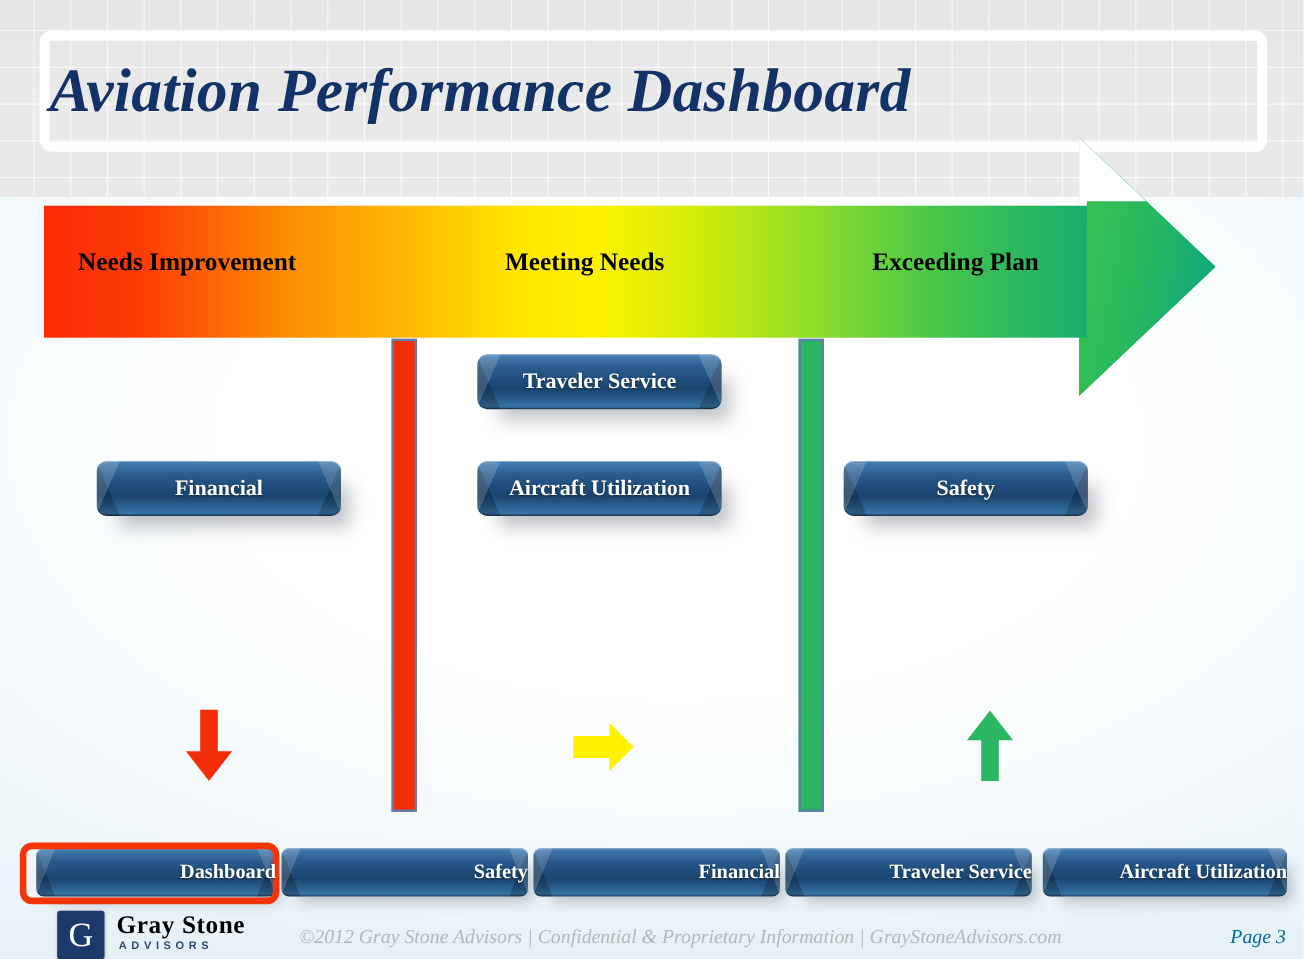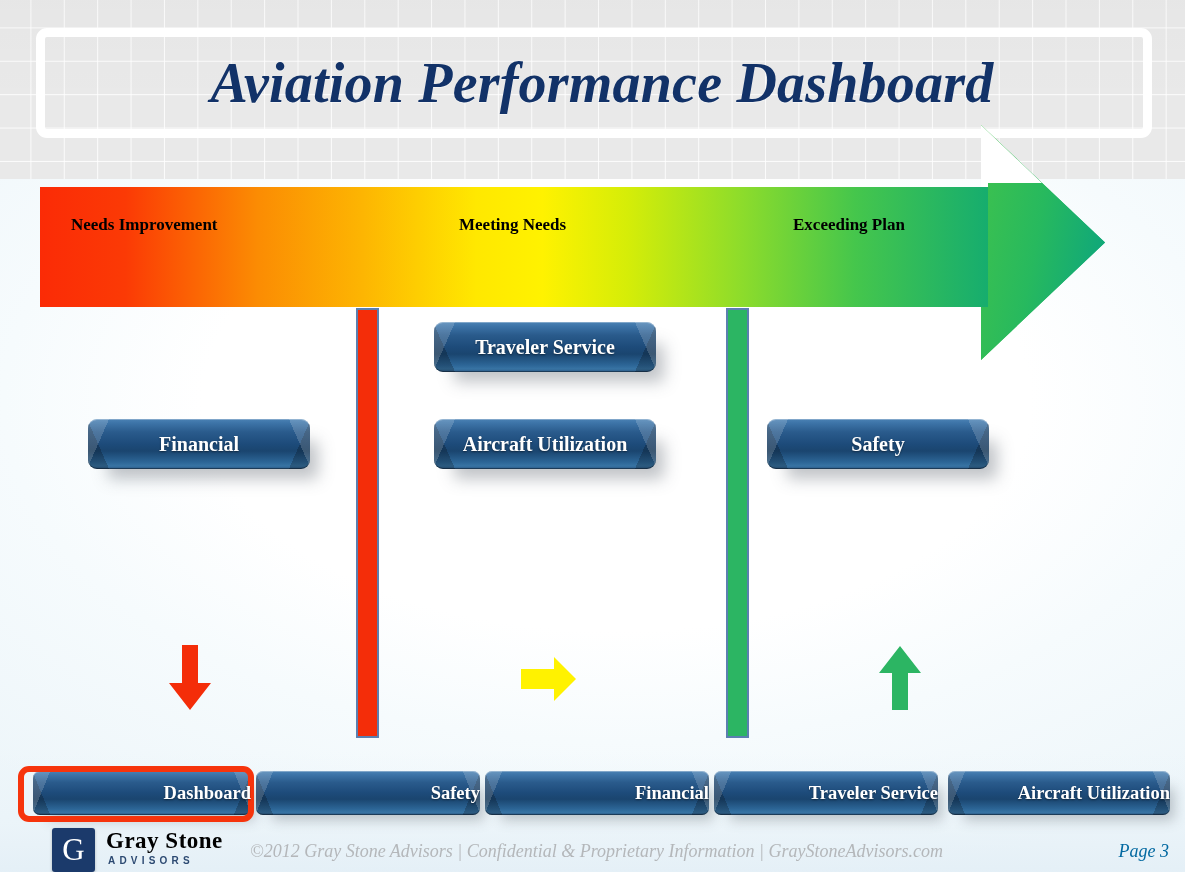--- a/index.html
+++ b/index.html
@@ -26,35 +26,35 @@
       linear-gradient(to bottom, rgba(255,255,255,.85) 1px, transparent 1px);
     background-size:33.4px 33.4px;
     background-position:-3px -6px;
   }
   .headerband:after{content:"";position:absolute;inset:0;
     background:linear-gradient(to bottom, rgba(0,0,0,.012), rgba(0,0,0,0) 60%);}
 
   
   .titlebox{position:absolute;left:36px;top:28px;width:1116px;height:110px;
     border:9px solid #ffffff;border-radius:11px;box-sizing:border-box;
-    display:flex;align-items:center;justify-content:center;
-    background:transparent;padding-left:16px;}
+    display:flex;align-items:center;
+    background:transparent;}
   .title{
     font-family:"Liberation Serif", serif;
     font-style:italic;font-weight:bold;font-size:56px;letter-spacing:.2px;
     color:#123268;white-space:nowrap;line-height:1;
     text-shadow:0 1px 0 rgba(255,255,255,.45);
   }
 
   
   .arrowwrap{position:absolute;left:40px;top:119px;width:1065px;height:247px;}
   .arrowsvg{display:block;width:1065px;height:247px;}
 
   .bandlabels{position:absolute;left:40px;top:187px;width:1065px;height:120px;}
-  .bandlabel{position:absolute;top:28px;font-weight:bold;font-size:17px;color:#000;
+  .bandlabel{position:absolute;top:38px;font-weight:bold;font-size:23px;color:#000;
     font-family:"Liberation Serif", serif;white-space:nowrap;}
   .bl-0{left:31px;}
   .bl-1{left:419px;}
   .bl-2{left:753px;}
 
   
   .divider{position:absolute;width:23px;height:430px;
     border:2px solid #5b7fb0;box-sizing:border-box;}
   .div-red{left:356px;top:308px;background:#f42d09;}
   .div-green{left:726px;top:308px;background:#2cb563;}
@@ -125,21 +125,21 @@
     box-shadow:0 1px 3px rgba(0,0,0,.25);}
   .logo-g{position:absolute;left:0;top:2px;width:43px;height:44px;
     display:flex;align-items:center;justify-content:center;
     color:#ffffff;font-family:"Liberation Serif", serif;font-size:31px;line-height:1;
     font-weight:normal;padding-bottom:2px;box-sizing:border-box;}
   .logo-name{position:absolute;left:54px;top:2px;font-family:"Liberation Serif", serif;
     font-weight:bold;font-size:23px;color:#000000;letter-spacing:.5px;white-space:nowrap;}
   .logo-sub{position:absolute;left:56px;top:29px;font-family:"Liberation Sans", sans-serif;
     font-size:10px;color:#2d4a72;letter-spacing:4.2px;font-weight:bold;white-space:nowrap;}
 
-  .footer{position:absolute;left:250px;top:841px;font-family:"Liberation Serif", serif;
+  .footer{position:absolute;left:272px;top:841px;font-family:"Liberation Serif", serif;
     font-style:italic;font-size:18px;color:#b4b7ba;white-space:nowrap;}
   .pagenum{position:absolute;right:16px;top:841px;font-family:"Liberation Serif", serif;
     font-style:italic;font-size:18px;color:#0369a1;white-space:nowrap;}
 </style>
 </head>
 <body>
 
 <div id="slide">
 
   <div class="bg-base"></div>

